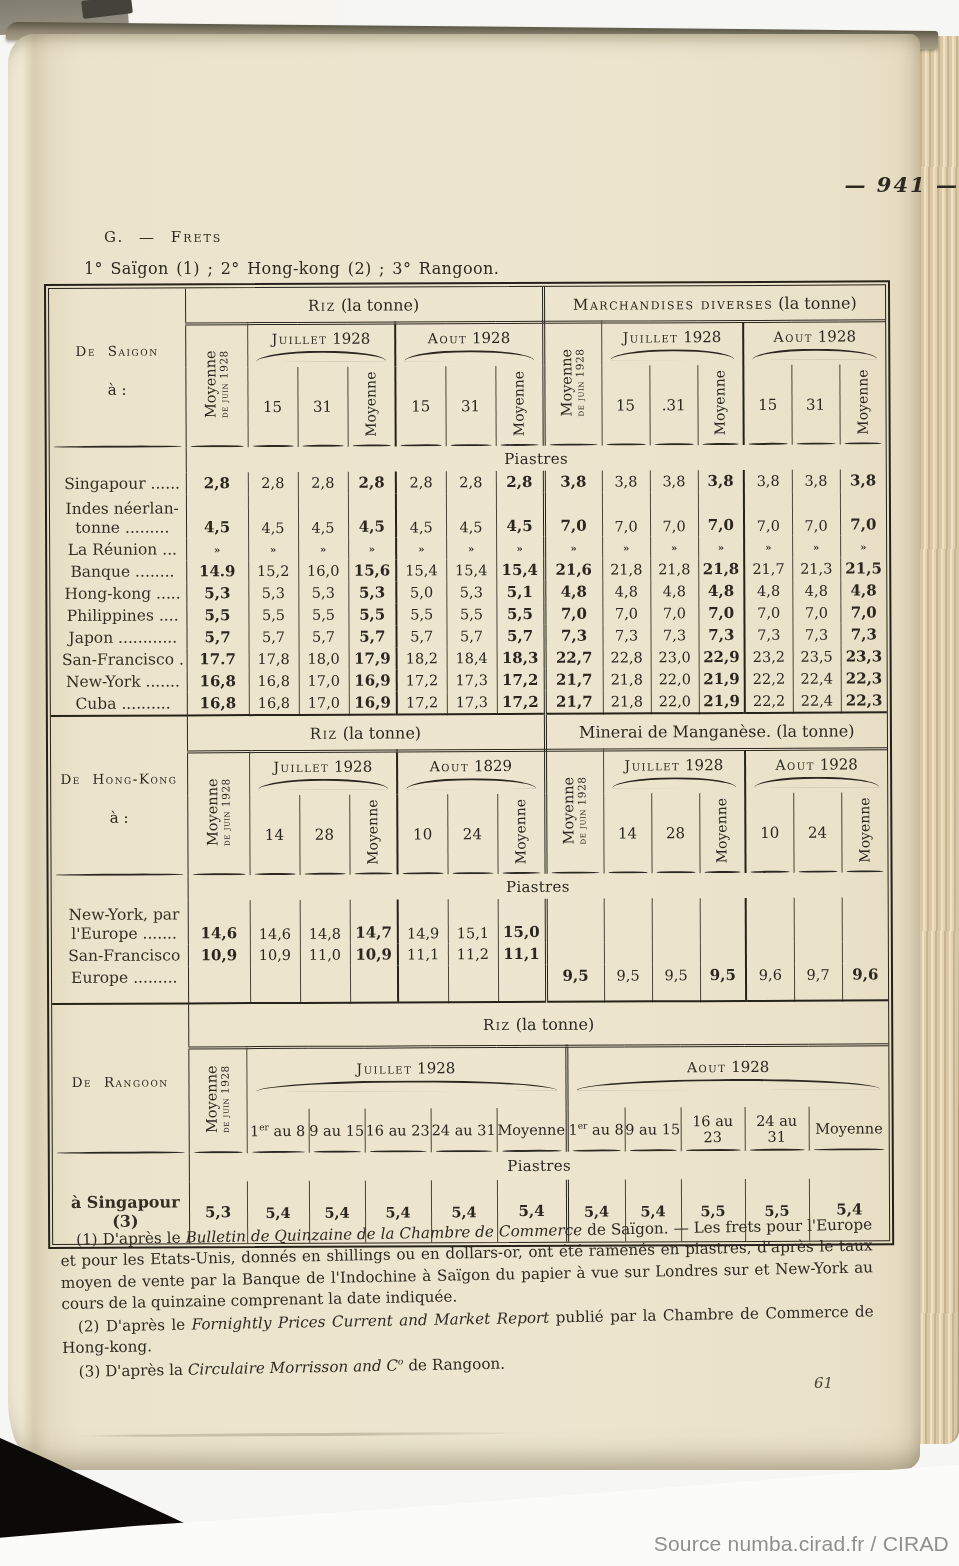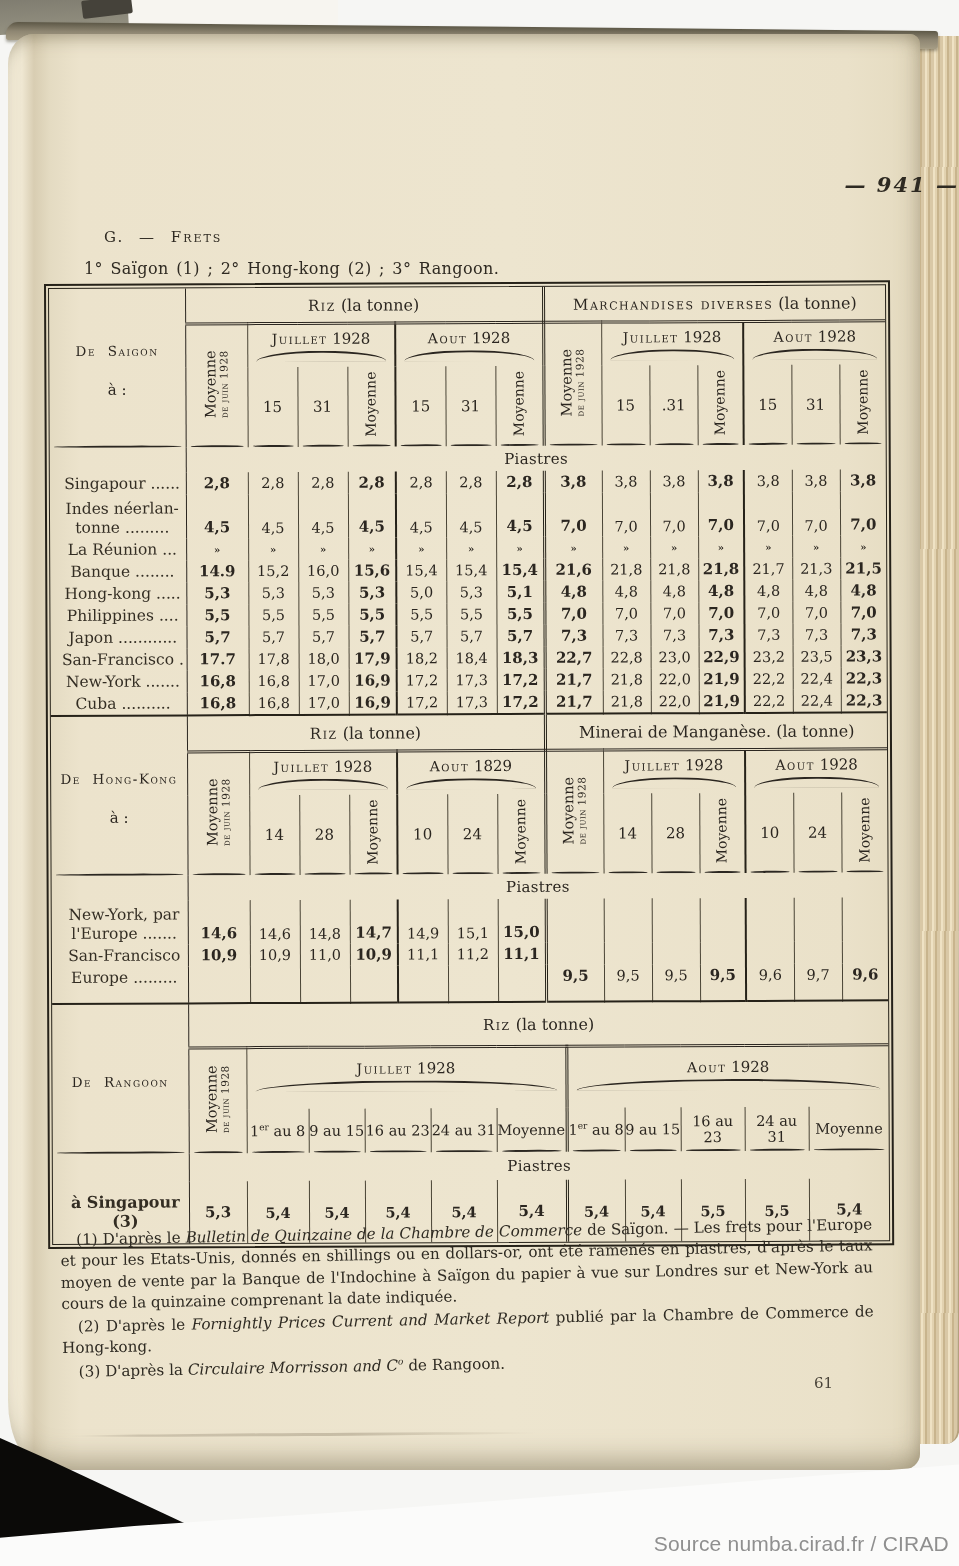--- a/index.html
+++ b/index.html
@@ -37,21 +37,21 @@
   .watermark{right:10px;top:1532px;z-index:8;font-family:"Liberation Sans",sans-serif;
     font-size:21px;color:#8f8f8f;letter-spacing:.2px;}
 
   
   .content{position:absolute;inset:0;z-index:6;}
   .page-number-top{position:absolute;left:0;top:172px;width:959px;text-align:right;
     font-size:21px;font-style:italic;font-weight:700;letter-spacing:2px;color:#2e2a22;}
   .section-heading{position:absolute;left:104px;top:228px;font-size:15px;font-variant:small-caps;
     letter-spacing:2px;word-spacing:8px;color:#2f2a22;}
   .subheading{position:absolute;left:84px;top:259px;font-size:16px;letter-spacing:.4px;word-spacing:2px;color:#2f2a22;}
-  .page-number-bottom{position:absolute;left:814px;top:1374px;font-size:15px;color:#4a443a;}
+  .page-number-bottom{position:absolute;left:814px;top:1374px;font-size:15px;color:#4a443a;font-style:italic;}
 
   .tables-wrap{position:absolute;left:48px;top:288px;width:836px;
     transform:rotate(-0.25deg);transform-origin:left top;
     border:1.5px solid #262219;outline:2.5px solid #262219;outline-offset:2.5px;}
 
   table.freight{border-collapse:collapse;table-layout:fixed;width:836px;color:#2b2620;}
   table.freight{border-bottom:2.5px solid #262219;}
   table.freight:last-child{border-bottom:none;}
   .freight td{padding:0;text-align:center;vertical-align:middle;overflow:hidden;}
 

